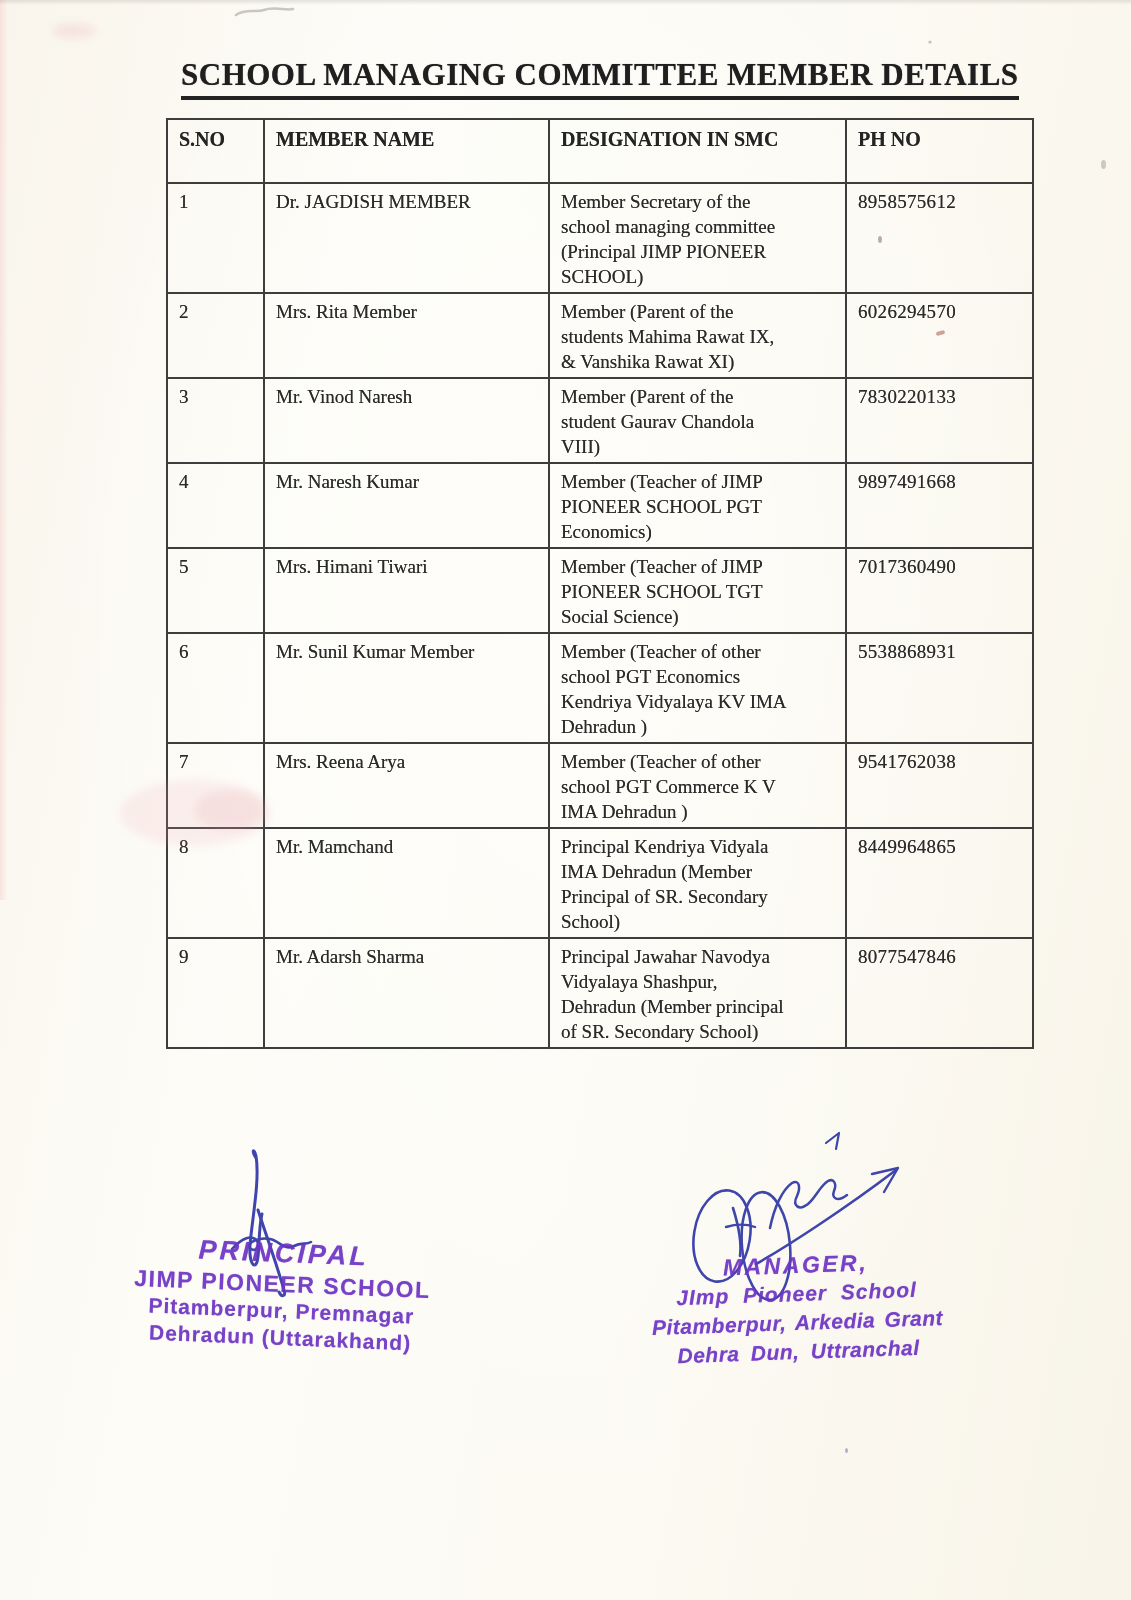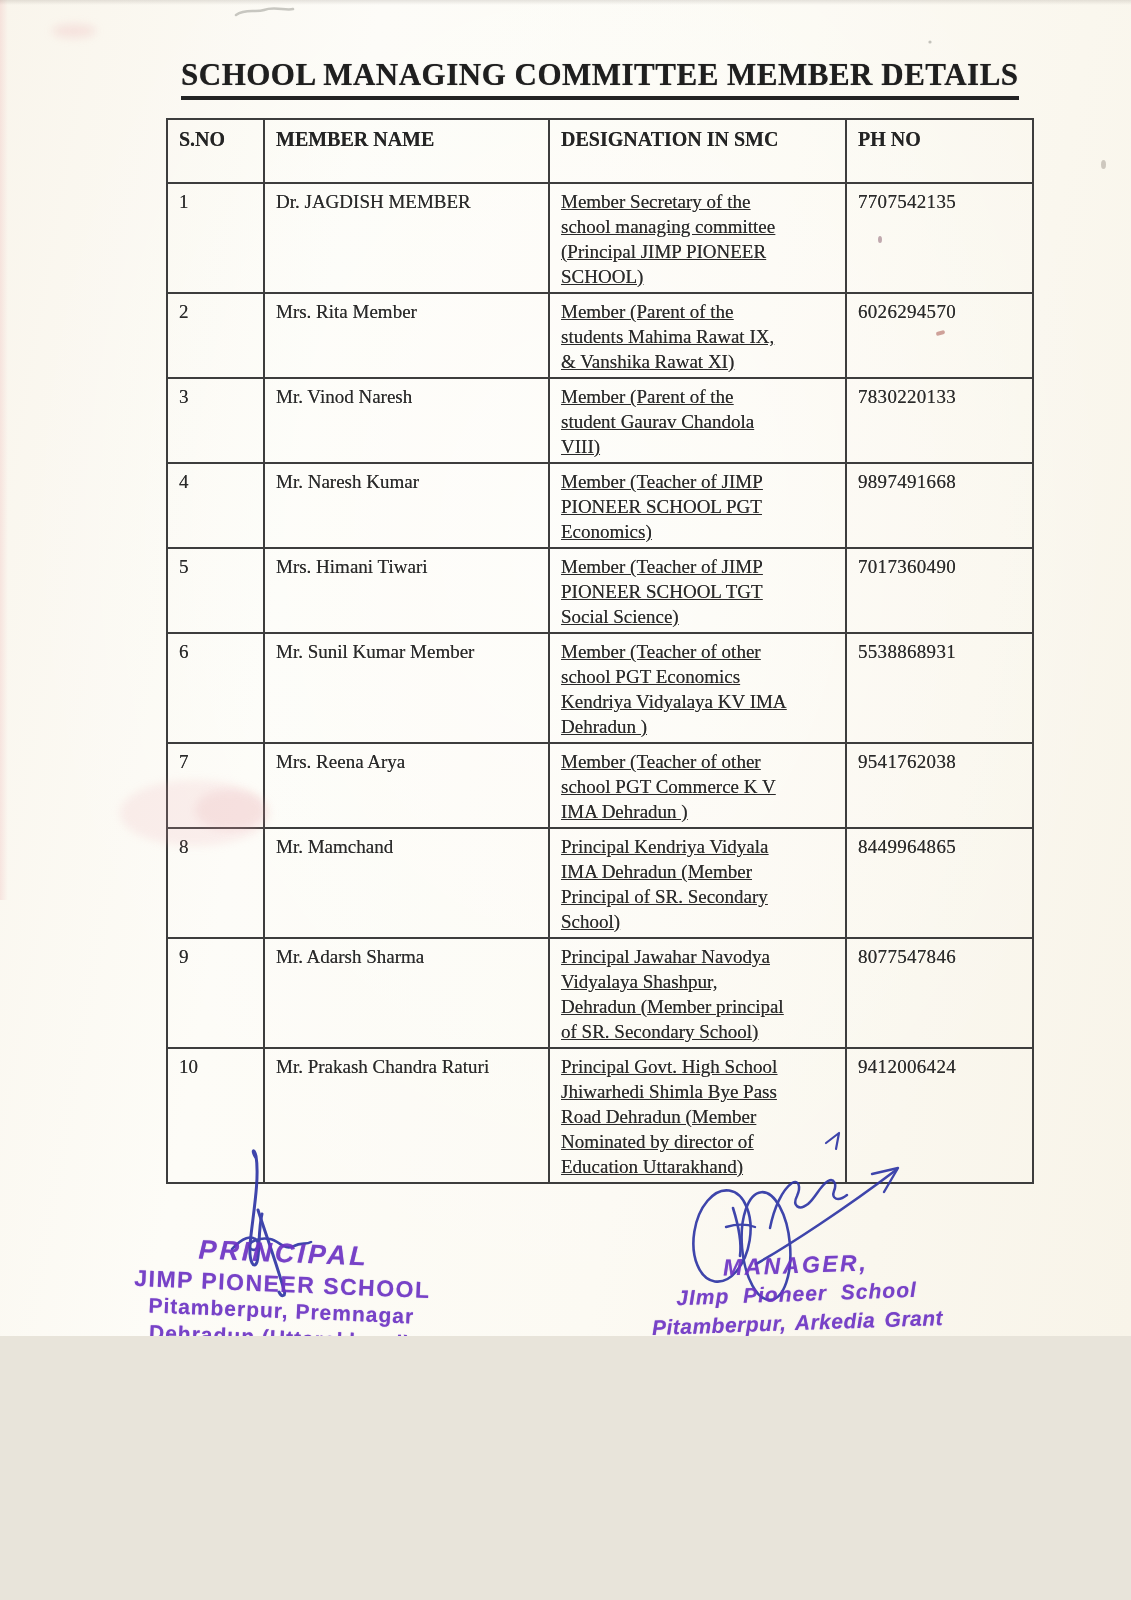--- a/index.html
+++ b/index.html
@@ -1,18 +1,18 @@
 <!DOCTYPE html>
 <html><head>
 <meta charset="utf-8">
 <style>
   html,body{margin:0;padding:0;background:#e8e4da;}
   .page{
     position:relative;
-    width:1131px;height:1336px;
+    width:1131px;height:1600px;
     margin:0 auto;
     background:
       radial-gradient(ellipse at 50% 40%, rgba(255,255,255,.5), rgba(0,0,0,0) 70%),
       linear-gradient(100deg,#f9f5ec 0%,#fdfcf7 28%,#fcfaf3 60%,#f8f4e9 100%);
     overflow:hidden;
     font-family:"Liberation Serif", serif;
     color:#262626;
   }
   
   .edge-tint{position:absolute;left:0;top:0;width:8px;height:900px;
@@ -41,21 +41,21 @@
     text-shadow:0 0 .6px rgba(40,40,40,.7);
   }
   table.smc th{
     height:50px;font-size:20px;font-weight:bold;
     padding:8px 6px 4px 11px;color:#242424;
   }
   table.smc td{
     font-size:19px;line-height:25px;
     padding:5px 8px 3px 11px;color:#2a2a2a;
   }
-  td.cell-designation{white-space:pre-line;padding-left:9px;text-decoration:underline;}
+  td.cell-designation{white-space:pre-line;padding-left:9px;}
   td.cell-phone{letter-spacing:.3px;}
 
   .ink{position:absolute;left:0;top:0;pointer-events:none;}
 
   .stamp{
     position:absolute;text-align:center;
     font-family:"Liberation Sans", sans-serif;font-weight:bold;
     color:#6c33c4;opacity:.92;
     text-shadow:0 0 1px rgba(118,60,200,.55);
     line-height:1.15;
@@ -101,21 +101,21 @@
         </tr>
     </thead>
     <tbody id="table-body">
         <tr>
           <td class="cell-sno">1</td>
           <td class="cell-name">Dr. JAGDISH MEMBER</td>
           <td class="cell-designation">Member Secretary of the
 school managing committee
 (Principal JIMP PIONEER
 SCHOOL)</td>
-          <td class="cell-phone">7707542135</td>
+          <td class="cell-phone">8958575612</td>
         </tr>
         <tr>
           <td class="cell-sno">2</td>
           <td class="cell-name">Mrs. Rita Member</td>
           <td class="cell-designation">Member (Parent  of the
 students Mahima Rawat IX,
 &amp; Vanshika Rawat XI)</td>
           <td class="cell-phone">6026294570</td>
         </tr>
         <tr>
@@ -169,30 +169,20 @@
           <td class="cell-phone">8449964865</td>
         </tr>
         <tr>
           <td class="cell-sno">9</td>
           <td class="cell-name">Mr. Adarsh Sharma</td>
           <td class="cell-designation">Principal Jawahar Navodya
 Vidyalaya Shashpur,
 Dehradun (Member principal
 of SR. Secondary School)</td>
           <td class="cell-phone">8077547846</td>
-        </tr>
-        <tr>
-          <td class="cell-sno">10</td>
-          <td class="cell-name">Mr. Prakash Chandra Raturi</td>
-          <td class="cell-designation">Principal Govt. High School
-Jhiwarhedi Shimla Bye Pass
-Road Dehradun (Member
-Nominated by director of
-Education Uttarakhand)</td>
-          <td class="cell-phone">9412006424</td>
         </tr>
       </tbody>
   </table>
 
   <svg class="ink" width="1131" height="1600" viewBox="0 0 1131 1600">
 
     <g>
       <path d="M236,15 C246,8 256,13 264,10 C274,6 286,11 293,9" stroke="#9d9d95" stroke-width="2.5" fill="none" opacity=".55" stroke-linecap="round"></path>
       <circle cx="930" cy="42" r="1.6" fill="#8b8b84" opacity=".5"></circle>
     </g>

